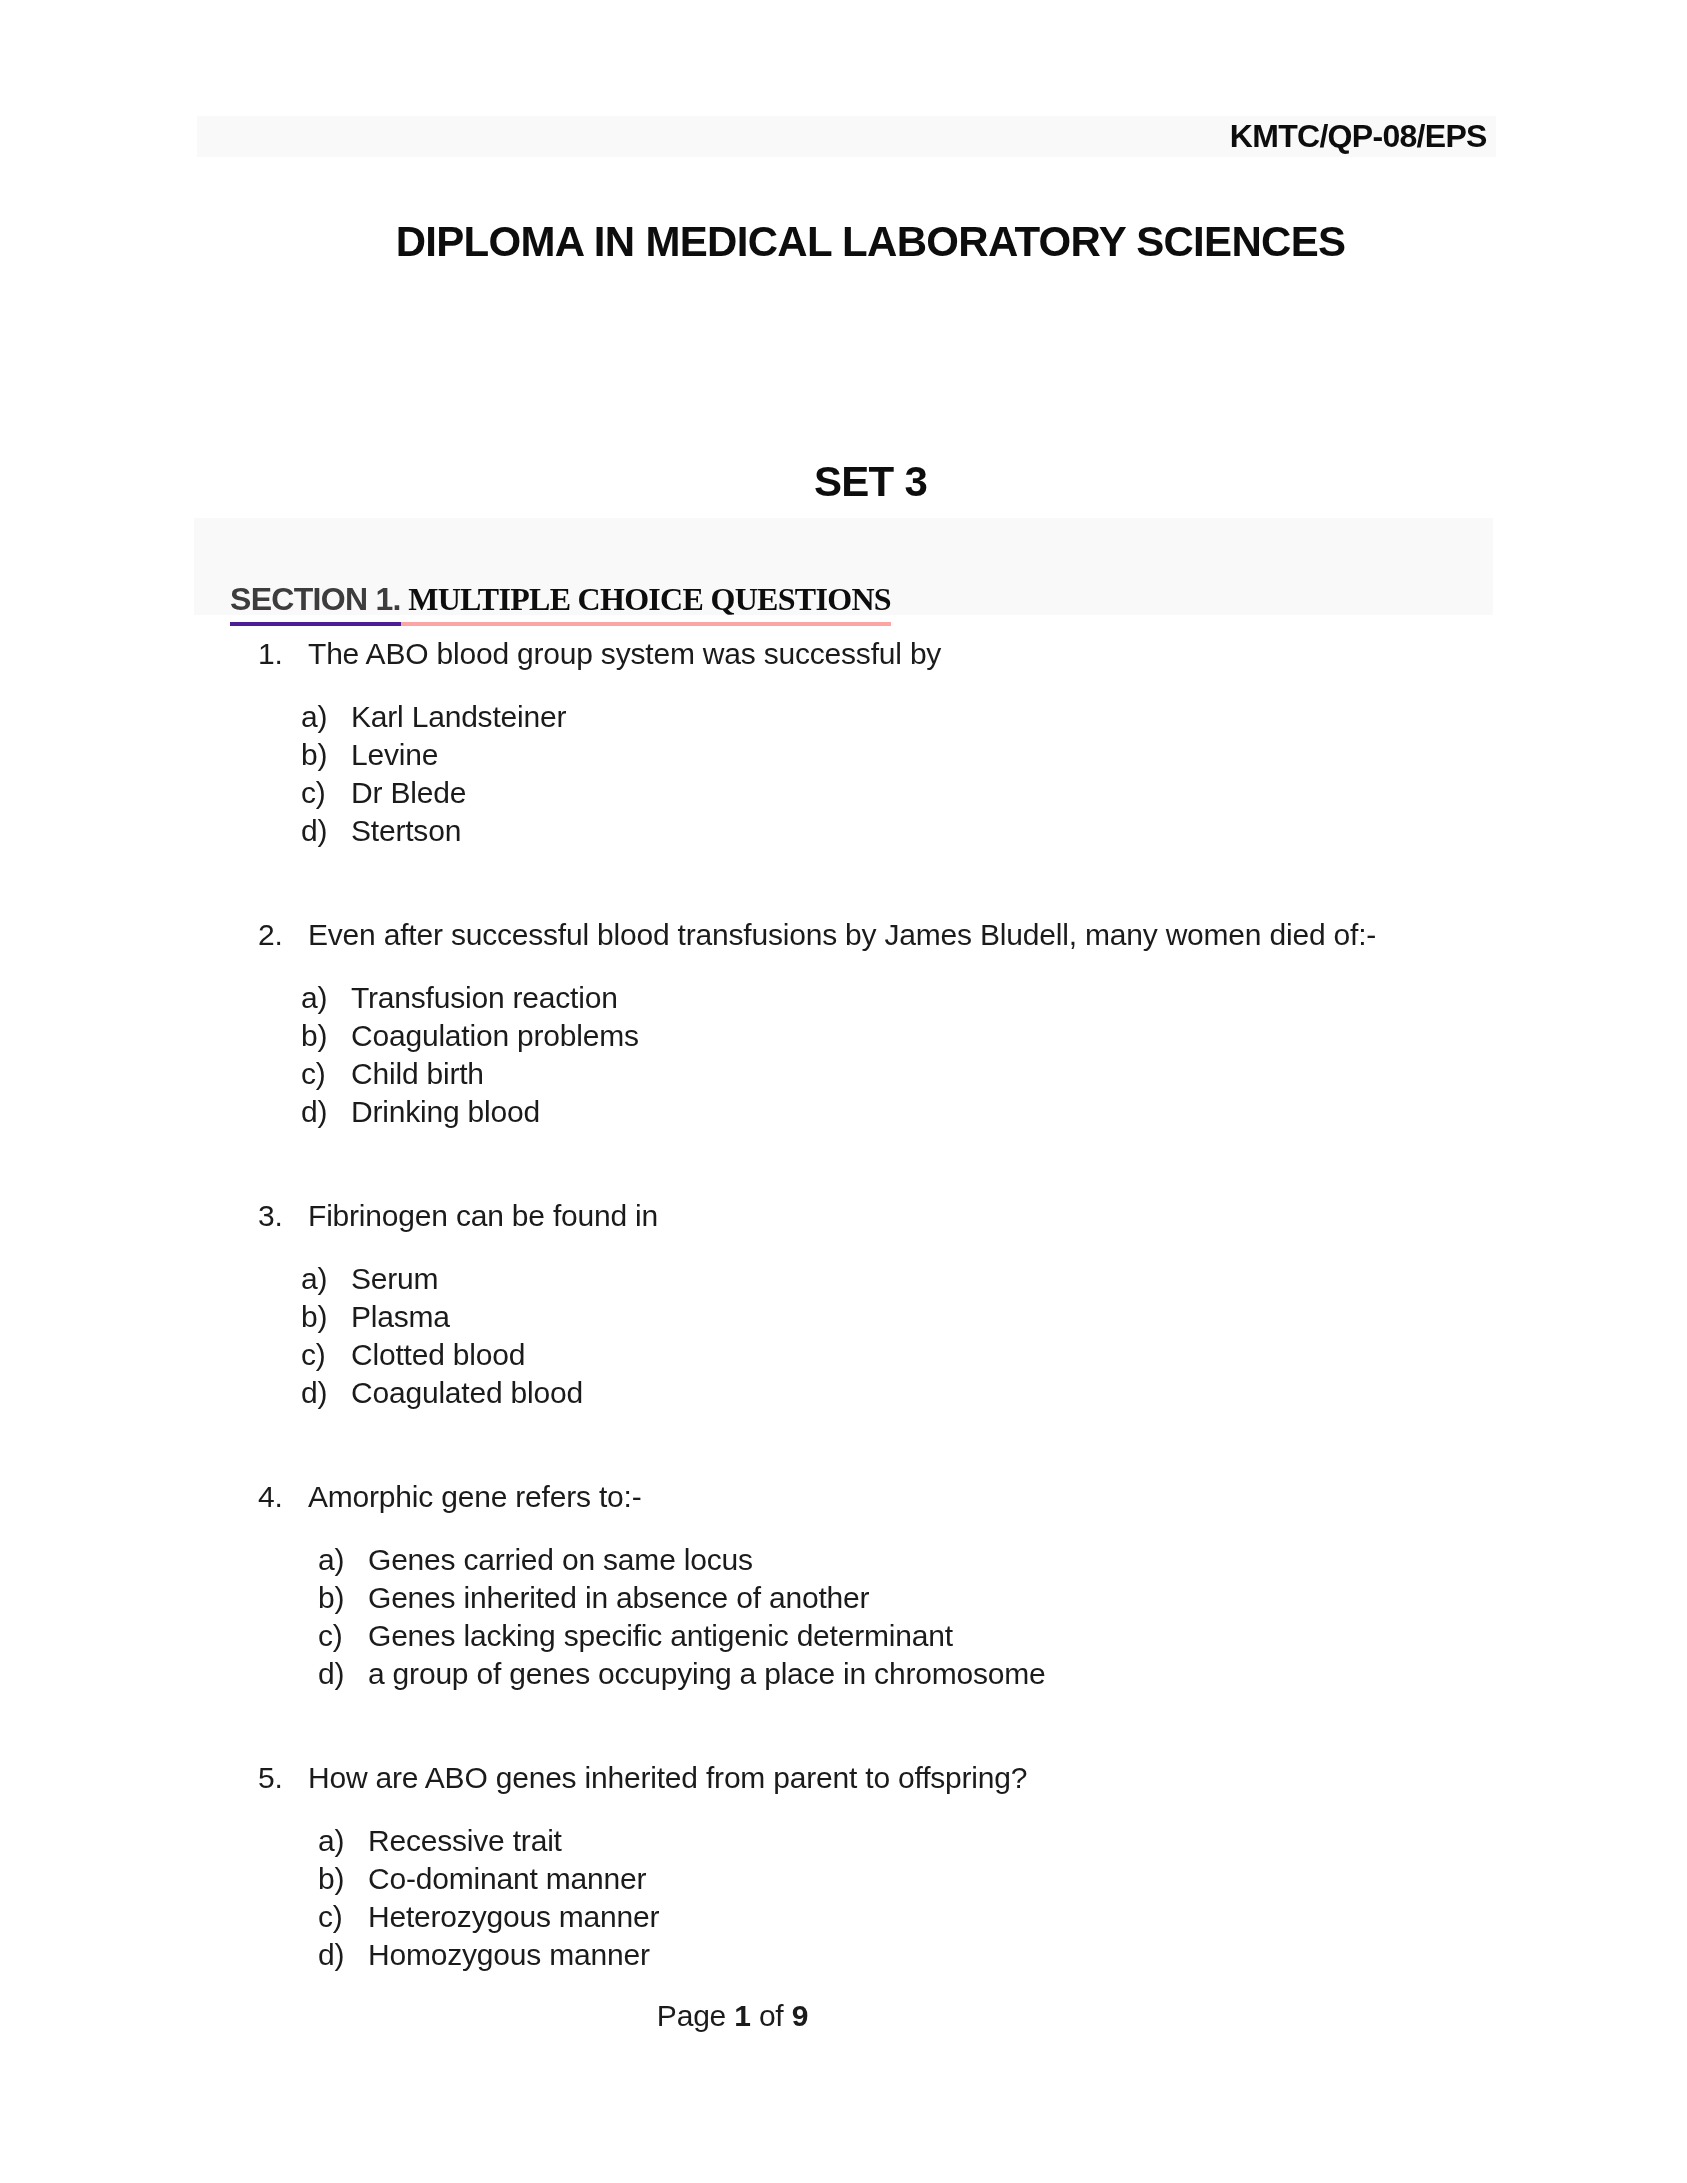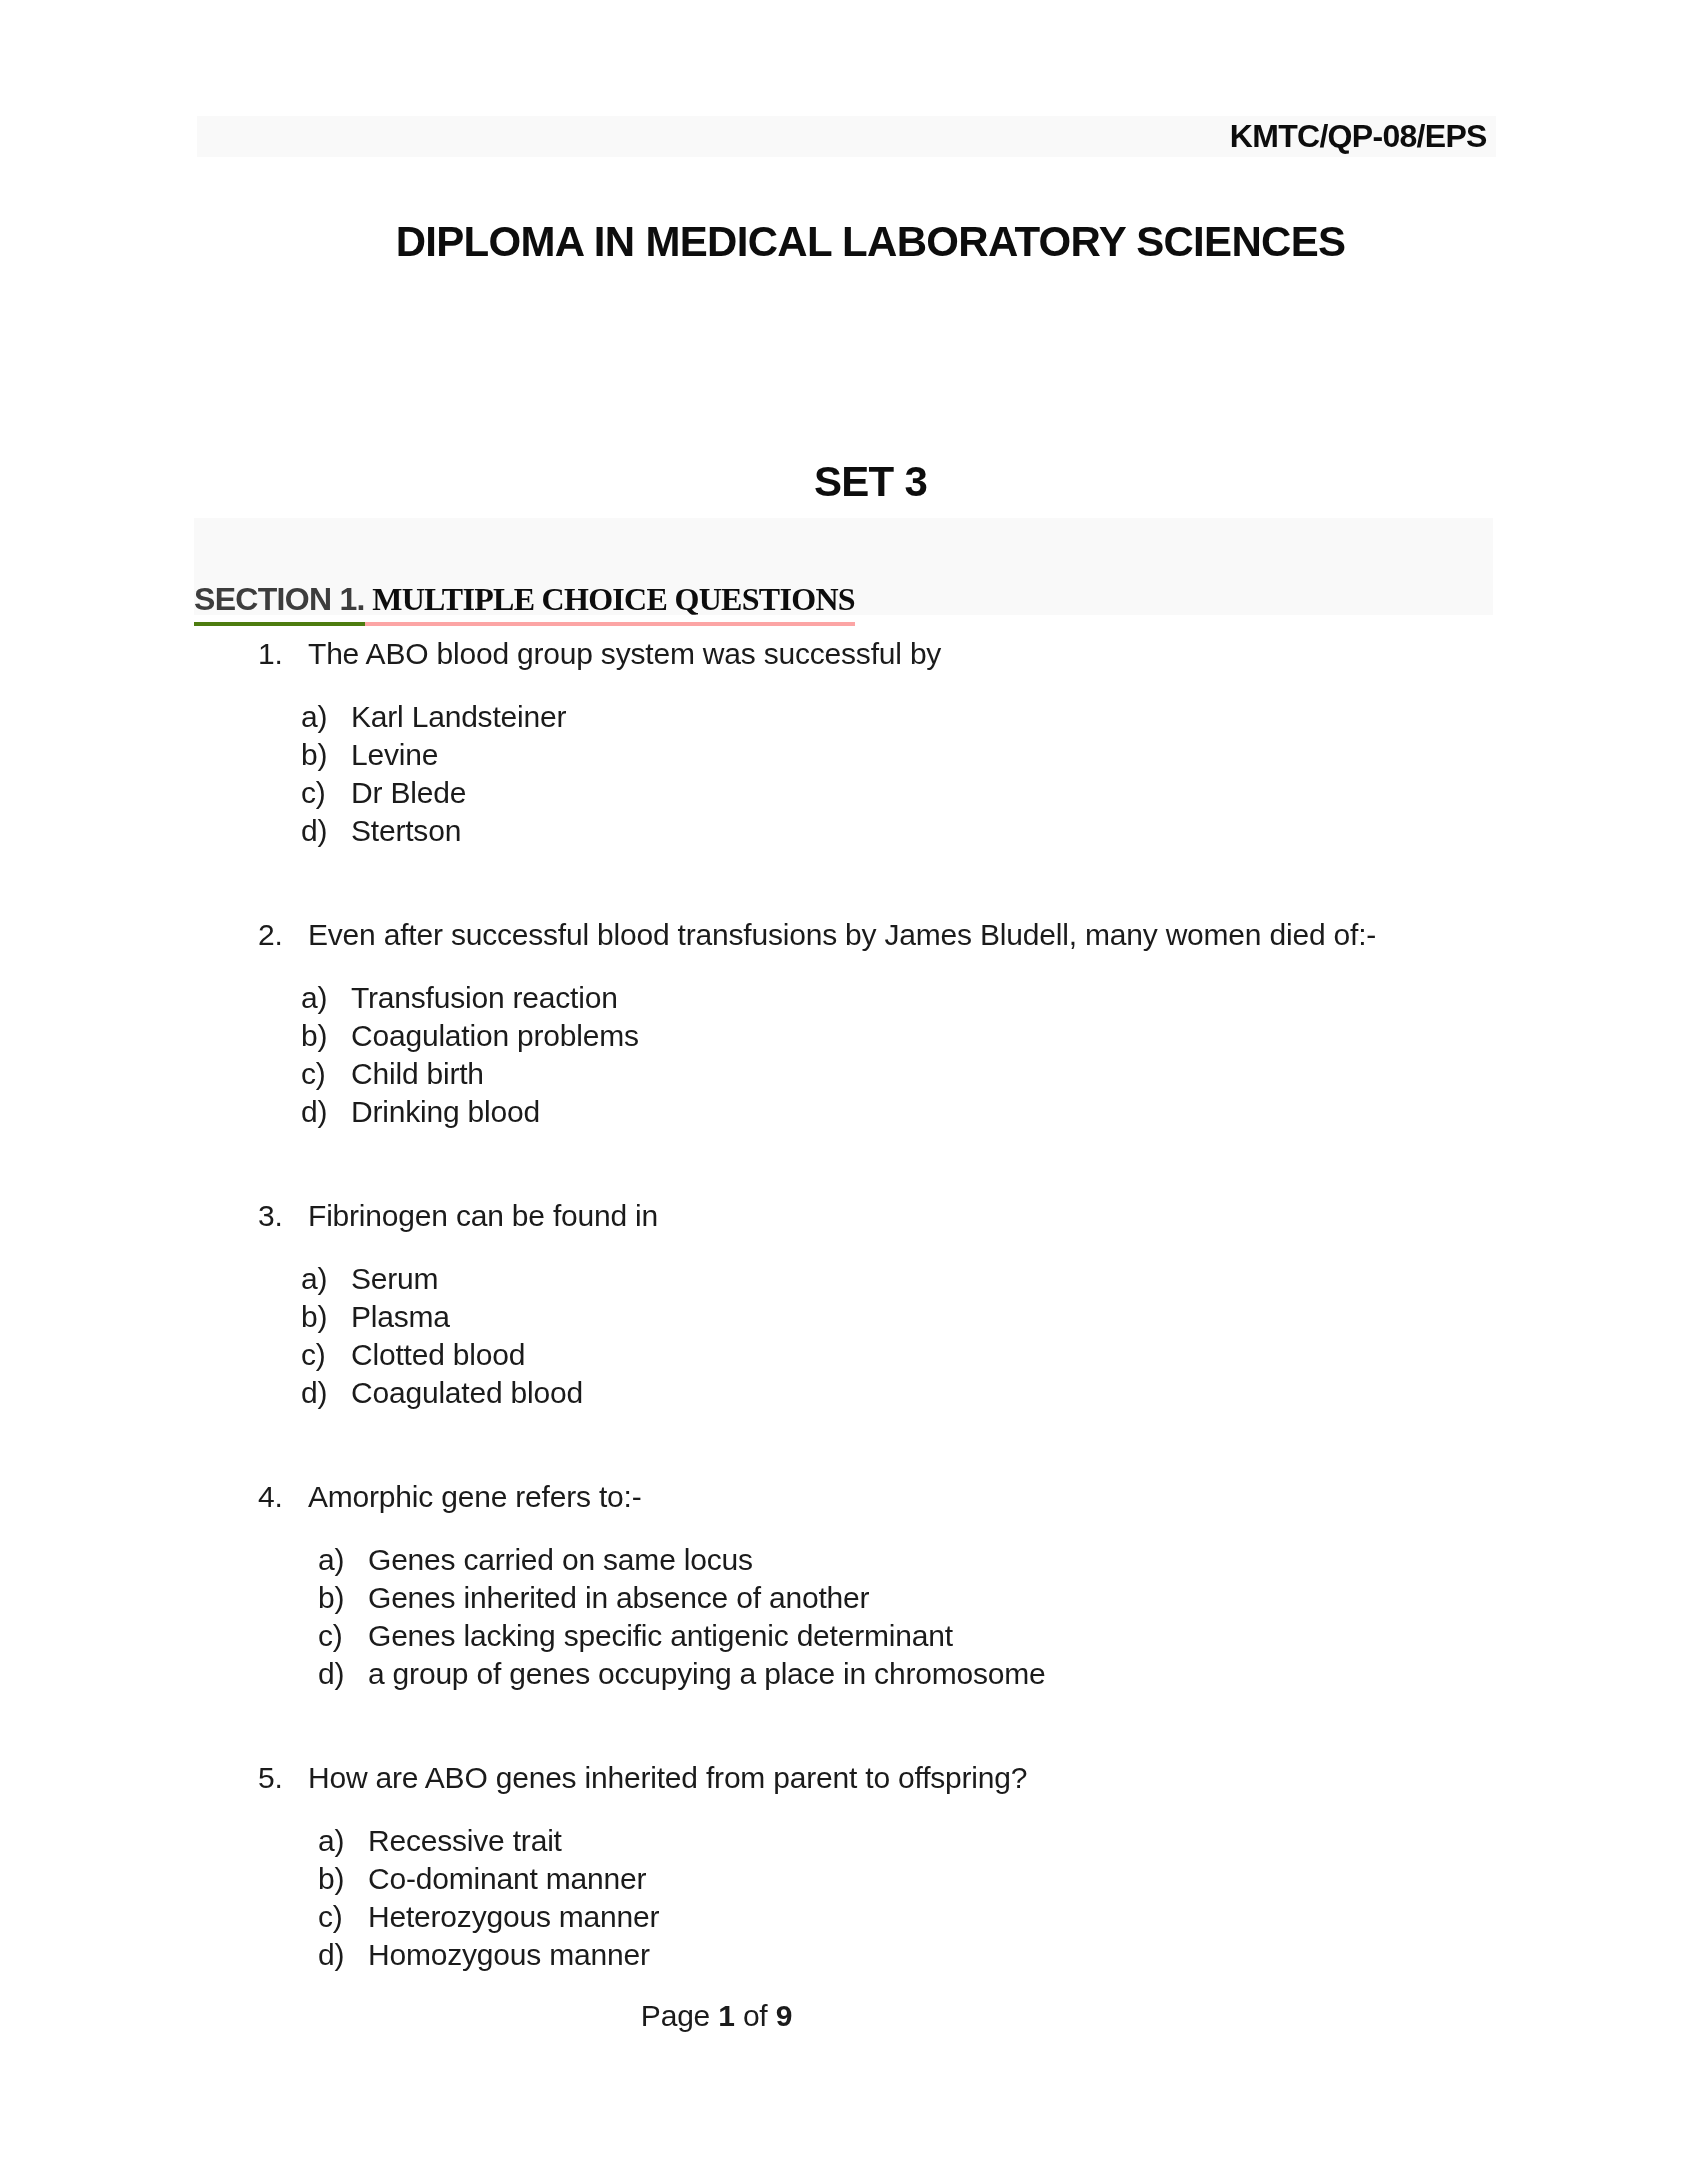--- a/index.html
+++ b/index.html
@@ -71,22 +71,23 @@
   }
   .section-heading {
     font-size: 32px;
     font-weight: 700;
     letter-spacing: -0.7px;
     line-height: 1;
     white-space: nowrap;
   }
   .section-num {
     color: #3d3d3d;
-    border-bottom: 4px solid #4d7c0f;
+    border-bottom: 4px solid #4c1d95;
     padding-bottom: 4.6px;
+    margin-left: 36px;
   }
   .section-title {
     color: #0d0d0d;
     border-bottom: 4px solid #fca5a5;
     padding-bottom: 4.6px;
     font-family: Liberation Serif, serif;
   }
 
   
   .questions {
@@ -114,21 +115,21 @@
     line-height: 38px;
     padding-left: 107px;
     white-space: nowrap;
   }
   .question.indent-more .option { padding-left: 124px; }
   .option .letter { flex: 0 0 50px; }
 
   
   .footer {
     position: absolute;
-    left: 0;
+    left: 16px;
     top: 1999px;
     width: 1433px;
     text-align: center;
     font-size: 30px;
     letter-spacing: -0.2px;
     color: #1b1b1b;
     white-space: nowrap;
   }
   .footer b { font-weight: 700; }
 </style>

